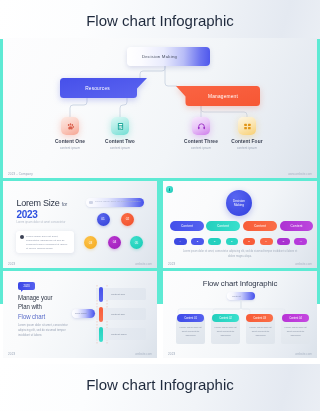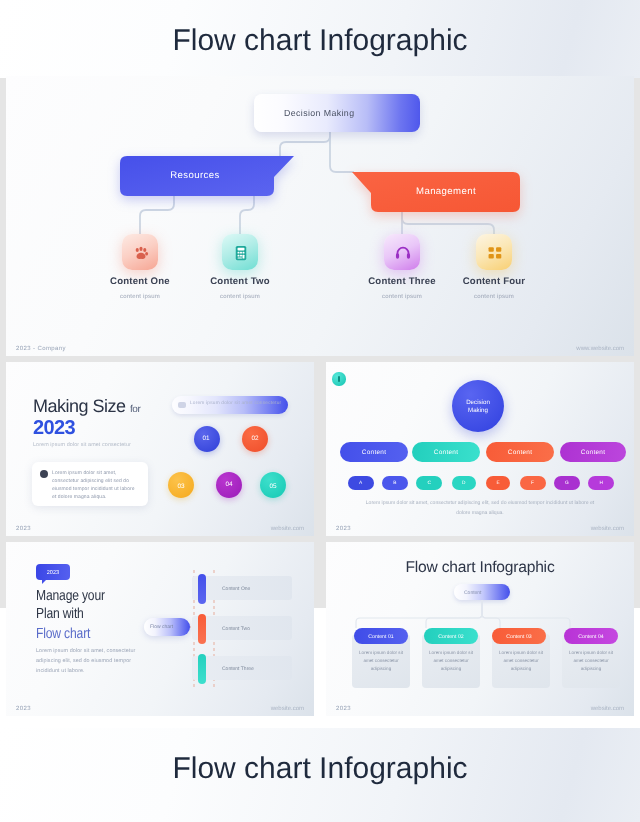--- a/index.html
+++ b/index.html
@@ -1,18 +1,18 @@
 <!DOCTYPE html>
 <html><head>
 <meta charset="utf-8">
 <style>
   * { box-sizing: border-box; margin:0; padding:0; }
   html,body { width:320px; height:411px; overflow:hidden; }
   body { font-family:"Liberation Sans", sans-serif; background:#ffffff; }
-  .page { position:relative; width:320px; height:304px; background:#e5e5e5; }
+  .page { position:relative; width:320px; height:304px; background:#5eead4; }
 
   
   .band { position:absolute; left:0; width:320px;
           background:linear-gradient(105deg,#ffffff 0%,#fcfdfe 28%,#f1f4f8 62%,#e4e9f1 88%,#eaeef4 100%); }
   .band-top { top:0; height:39px; }
   .band-bottom { top:364px; height:47px; }
   .band-title { position:absolute; left:0; width:320px; text-align:center;
                 font-size:15px; color:#1f2a3d; letter-spacing:0px; }
 
   
@@ -232,21 +232,21 @@
       <div class="t1">Content Four</div>
       <div class="t2">content ipsum</div>
     </div>
 
     <div class="sfoot">
       <div class="l">2023 - Company</div>
       <div class="r">www.website.com</div>
     </div>
   </div>
   <div class="slide s2">
-    <div class="h1"><span>Making Size</span> <em>for</em></div>
+    <div class="h1"><span>Lorem Size</span> <em>for</em></div>
     <div class="yr">2023</div>
     <div class="sub">Lorem ipsum dolor sit amet consectetur</div>
     <div class="bar">
       <div class="dot"></div>
       <div class="lbl">Lorem ipsum dolor sit amet consectetur</div>
     </div>
     <div class="card">
       <div class="bul"></div>
       <div class="tx">Lorem ipsum dolor sit amet, consectetur adipiscing elit sed do eiusmod tempor incididunt ut labore et dolore magna aliqua.</div>
     </div>

